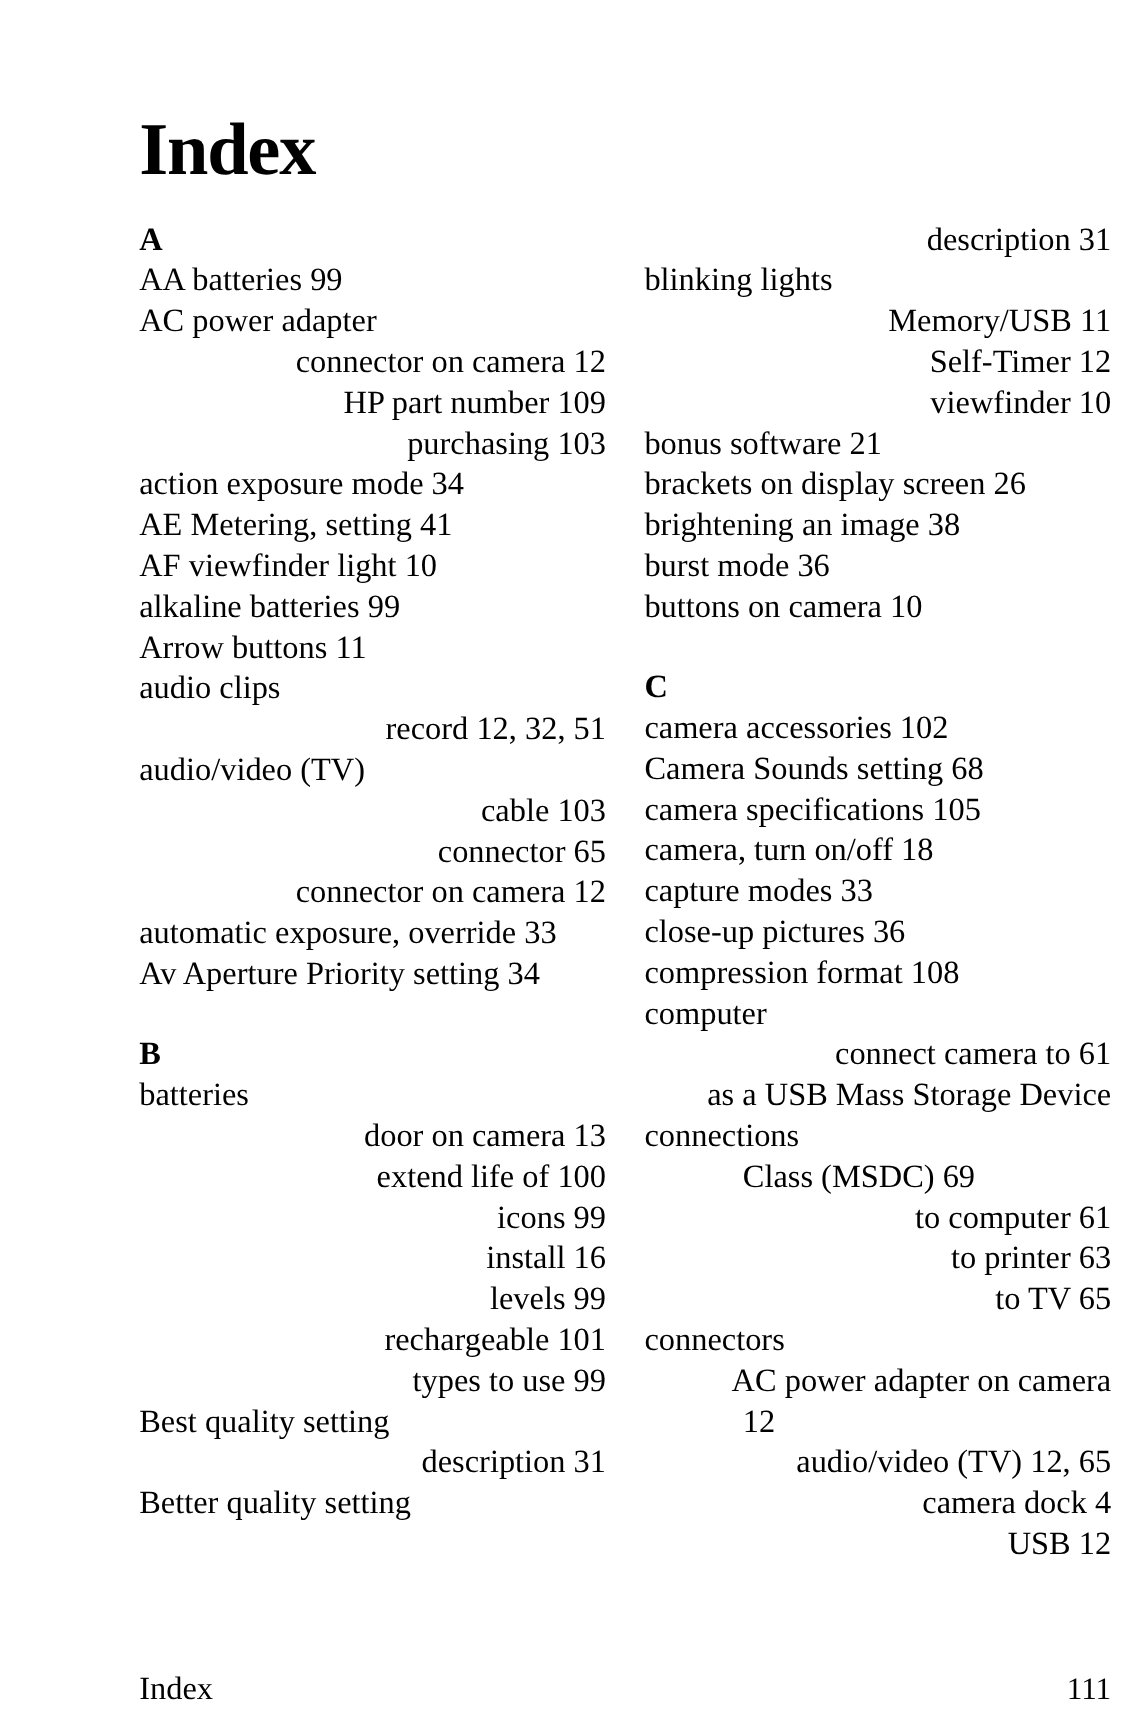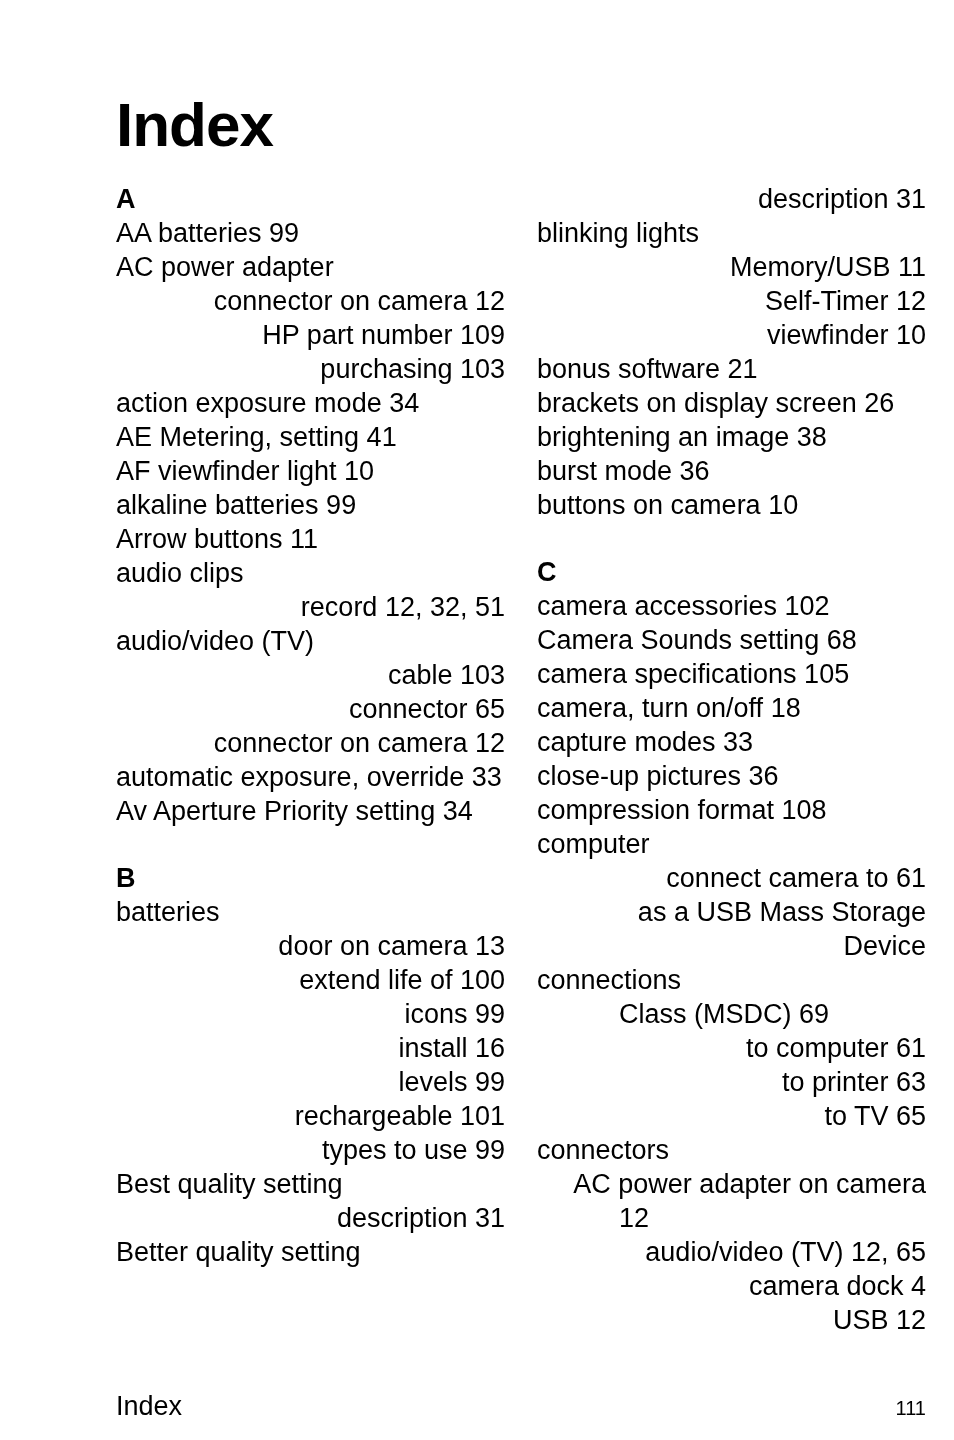--- a/index.html
+++ b/index.html
@@ -16,20 +16,21 @@
     color: #000000;
     overflow: hidden;
   }
 
   .page {
     position: absolute;
     left: 0; top: 0;
     width: 808px;
     height: 1440px;
     background: #ffffff;
+    font-family: Liberation Serif, serif;
   }
 
   
   .page-title {
     position: absolute;
     left: 116px;
     top: 46px;
     font-size: 62px;
     font-weight: bold;
     letter-spacing: -1px;
@@ -82,21 +83,21 @@
     top: 1363px;
     width: 810px;
     display: flex;
     flex-direction: row;
     justify-content: space-between;
     align-items: baseline;
     font-size: 27px;
     line-height: 34px;
   }
   .footer-label { font-size: 27px; }
-  .footer-page  { font-size: 20px; margin-top: 28px; }
+  .footer-page  { font-size: 26px; margin-top: 28px; }
 </style>
 </head>
 <body>
 
 <div class="page">
 
   <h1 class="page-title">Index</h1>
 
   <div class="columns">
     <div class="column" id="col-left">

